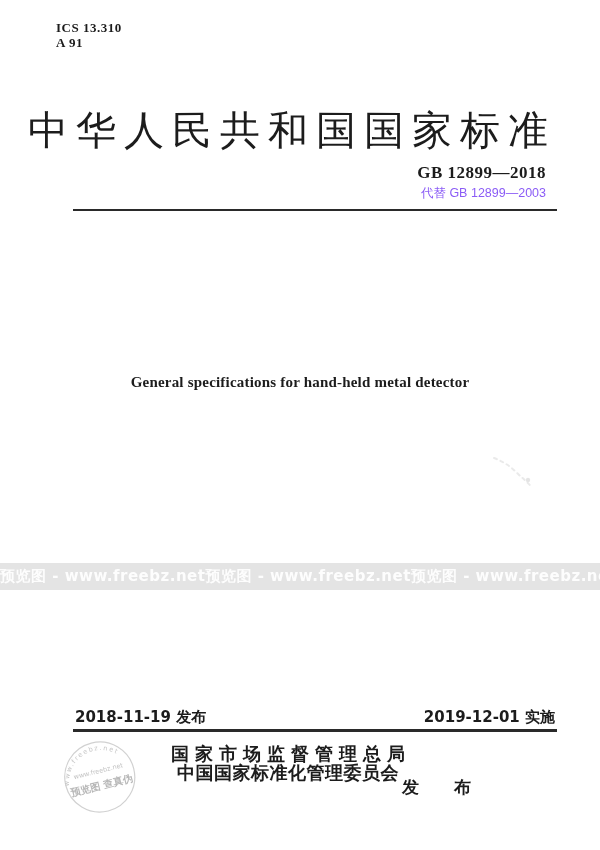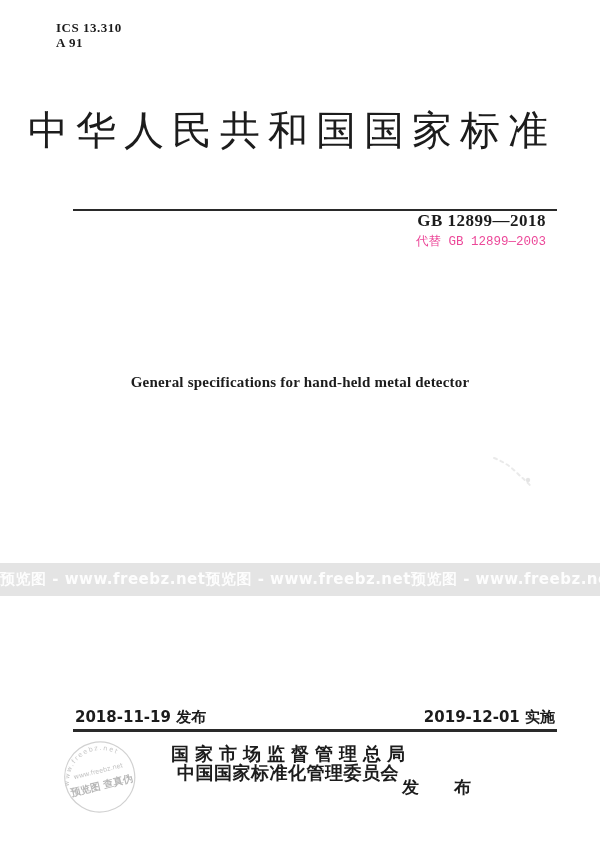--- a/index.html
+++ b/index.html
@@ -26,41 +26,40 @@
   .country-title{
     position:absolute;left:0;top:103px;width:576px;text-align:center;
     font-family:"Liberation Serif","DejaVu Serif",serif;
     font-weight:normal;font-size:40px;letter-spacing:8px;text-indent:8px;
     white-space:nowrap;
   }
   .std-number{position:absolute;right:54px;top:163px;text-align:right;}
   .std-number .num{
     font-weight:bold;font-size:17px;letter-spacing:.5px;
     font-family:"Liberation Serif","DejaVu Serif",serif;
-    margin-top:48px;
   }
   .std-number .replaces{
-    margin-top:2px;font-size:12.5px;color:#ec4899;
-    font-family:Liberation Mono, monospace;
+    margin-top:2px;font-size:12.5px;color:#8b5cf6;
+    font-family:Liberation Sans, sans-serif;
   }
   .rule{position:absolute;background:#2a2a2a;}
   .rule.top{left:73px;top:209px;width:484px;height:2px;}
   .rule.bottom{left:73px;top:729px;width:484px;height:3px;}
   .main-title{
     position:absolute;left:0;top:315px;width:600px;text-align:center;
     font-weight:bold;font-size:28px;letter-spacing:2px;white-space:nowrap;
   }
   .english-title{
     position:absolute;left:0;top:374px;width:600px;text-align:center;
     font-family:"Liberation Serif","DejaVu Serif",serif;
     font-weight:bold;font-size:15px;letter-spacing:.2px;
   }
   .smudge{position:absolute;left:488px;top:452px;opacity:.55;}
   .wm-band{
-    position:absolute;left:0;top:563px;width:600px;height:33px;
+    position:absolute;left:0;top:563px;width:600px;height:27px;
     display:flex;align-items:center;justify-content:space-around;
     overflow:hidden;white-space:nowrap;
     font-weight:bold;font-size:15px;letter-spacing:.5px;
   }
   .dates .issue{position:absolute;left:75px;top:708px;font-weight:bold;font-size:15px;}
   .dates .impl{position:absolute;right:45px;top:708px;font-weight:bold;font-size:15px;}
   .issuer{
     position:absolute;left:-12px;top:744px;width:600px;text-align:center;
     font-weight:bold;font-size:18px;line-height:19px;white-space:nowrap;
   }

